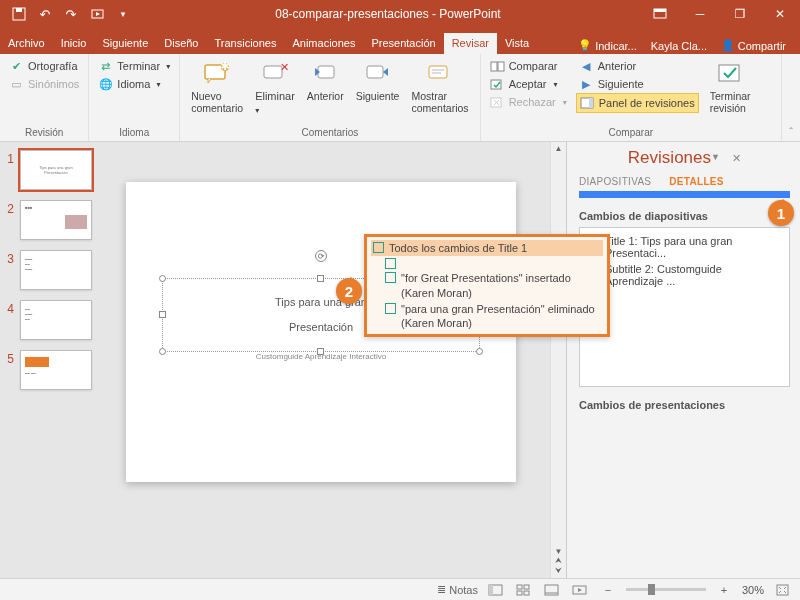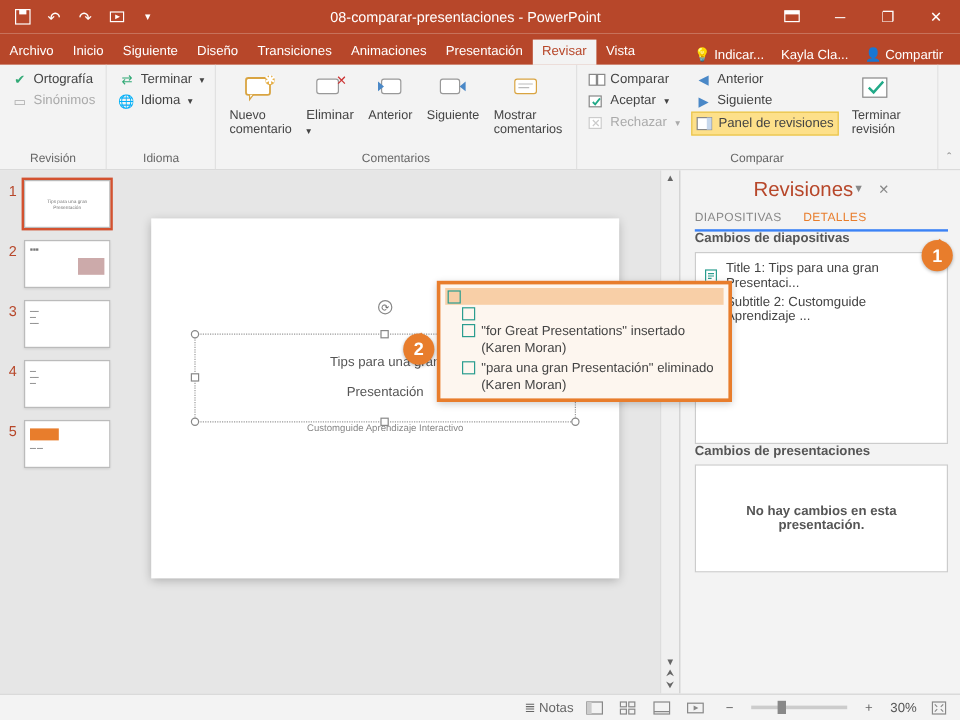--- a/index.html
+++ b/index.html
@@ -45,24 +45,24 @@
 .rot{width:12px;height:12px;border:1px solid #888;border-radius:50%;position:absolute;background:#fff;display:flex;align-items:center;justify-content:center;font-size:8px;color:#666}
 .change-popup{position:absolute;left:264px;top:92px;width:246px;background:#fdf6ef;border:3px solid #e87d2c;box-shadow:0 2px 6px rgba(0,0,0,.2);padding:3px 4px;z-index:10}
 .change-popup .row{display:flex;align-items:flex-start;gap:5px;padding:1px 2px;color:#444;line-height:1.3}
 .change-popup .row.hl{background:#f8cfa7}
 .chk{width:11px;height:11px;border:1.5px solid #2a9d8f;flex-shrink:0;margin-top:1px}
 .callout{width:26px;height:26px;border-radius:50%;background:#e87d2c;color:#fff;display:flex;align-items:center;justify-content:center;font-size:15px;font-weight:600;position:absolute;z-index:20;box-shadow:0 1px 3px rgba(0,0,0,.3)}
 .callout::after{content:"";position:absolute;top:-6px;left:10px;border:5px solid transparent;border-bottom-color:#e87d2c}
 .rev-panel{width:234px;background:#f3f3f3;border-left:1px solid #ccc;display:flex;flex-direction:column;padding:6px 10px 6px 12px}
 .rev-panel .hd{display:flex;align-items:center;justify-content:center}
 .rev-panel .hd h2{font-size:17px;font-weight:400;color:#b7472a}
-.rev-tabs{display:flex;gap:18px;margin-top:8px;border-bottom:2px solid #3b82f6;padding-bottom:4px}
+.rev-tabs{display:flex;gap:18px;margin-top:8px;border-bottom:7px solid #3b82f6;padding-bottom:4px}
 .rev-tabs .t{font-size:10px;color:#888;letter-spacing:.3px}
-.rev-tabs .t.act{color:#e87d2c;font-weight:400}
-.rev-sec{}
+.rev-tabs .t.act{color:#e87d2c;font-weight:700}
+.rev-sec{margin-top:12px}
 .rev-sec h3{font-size:11px;font-weight:600;color:#555;margin-bottom:5px}
 .rev-box{background:#fff;border:1px solid #ccc;min-height:90px;padding:5px 6px}
 .rev-item{display:flex;gap:5px;align-items:center;padding:2px 1px;color:#444}
 .rev-item .ric{width:13px;height:13px;flex-shrink:0}
 .rev-box.empty{min-height:90px;display:flex;align-items:center;justify-content:center;color:#555;font-weight:600;text-align:center;padding:10px}
 .vsb{width:16px;background:#f0f0f0;border-left:1px solid #ddd;display:flex;flex-direction:column;align-items:center;justify-content:space-between;padding:2px 0}
 .vsb .ar{font-size:8px;color:#666}
 .statusbar{position:absolute;bottom:0;left:0;right:0;height:22px;background:#f3f3f3;border-top:1px solid #d4d4d4;display:flex;align-items:center;color:#555;font-size:11px}
 .statusbar .sb-l{flex:1}
 .statusbar .sb-r{display:flex;align-items:center;gap:8px;padding-right:8px}
@@ -338,20 +338,21 @@
         <div class="h1"><span>Tips para una gran</span><br><span>Presentación</span></div>
         <div class="sub">Customguide Aprendizaje Interactivo</div>
       </div>
     </div>
 
     <div class="callout" style="left:236px;top:136px">2</div>
 
     <div class="change-popup">
       <div class="row hl">
           <div class="chk"></div>
+          <div>Todos los cambios de Title 1</div>
         </div>
       <div class="row" style="padding-left:14px">
           <div class="chk"></div>
         </div>
       <div class="row" style="padding-left:14px">
           <div class="chk"></div>
           <div>"for Great Presentations" insertado (Karen Moran)</div>
         </div>
       <div class="row" style="padding-left:14px">
           <div class="chk"></div>
@@ -398,23 +399,20 @@
               <rect x="1" y="1" width="9" height="11" fill="#fff" stroke="#2a9d8f"></rect>
               <path d="M3 4h5M3 6h5M3 8h3" stroke="#2a9d8f"></path>
             </svg>
             <span>Subtitle 2: Customguide Aprendizaje ...</span>
           </div>
       </div>
     </div>
 
     <div class="rev-sec">
       <h3>Cambios de presentaciones</h3>
-      <div class="rev-box empty">
-          <span>No hay cambios en esta presentación.</span>
-        </div>
     </div>
   </div>
 </div>
 
 <div class="statusbar">
   <div class="sb-l"></div>
   <div class="sb-r">
     <div class="vbtn" style="width:auto;gap:3px;display:flex">
         <span>≣</span>
         <span>Notas</span>

